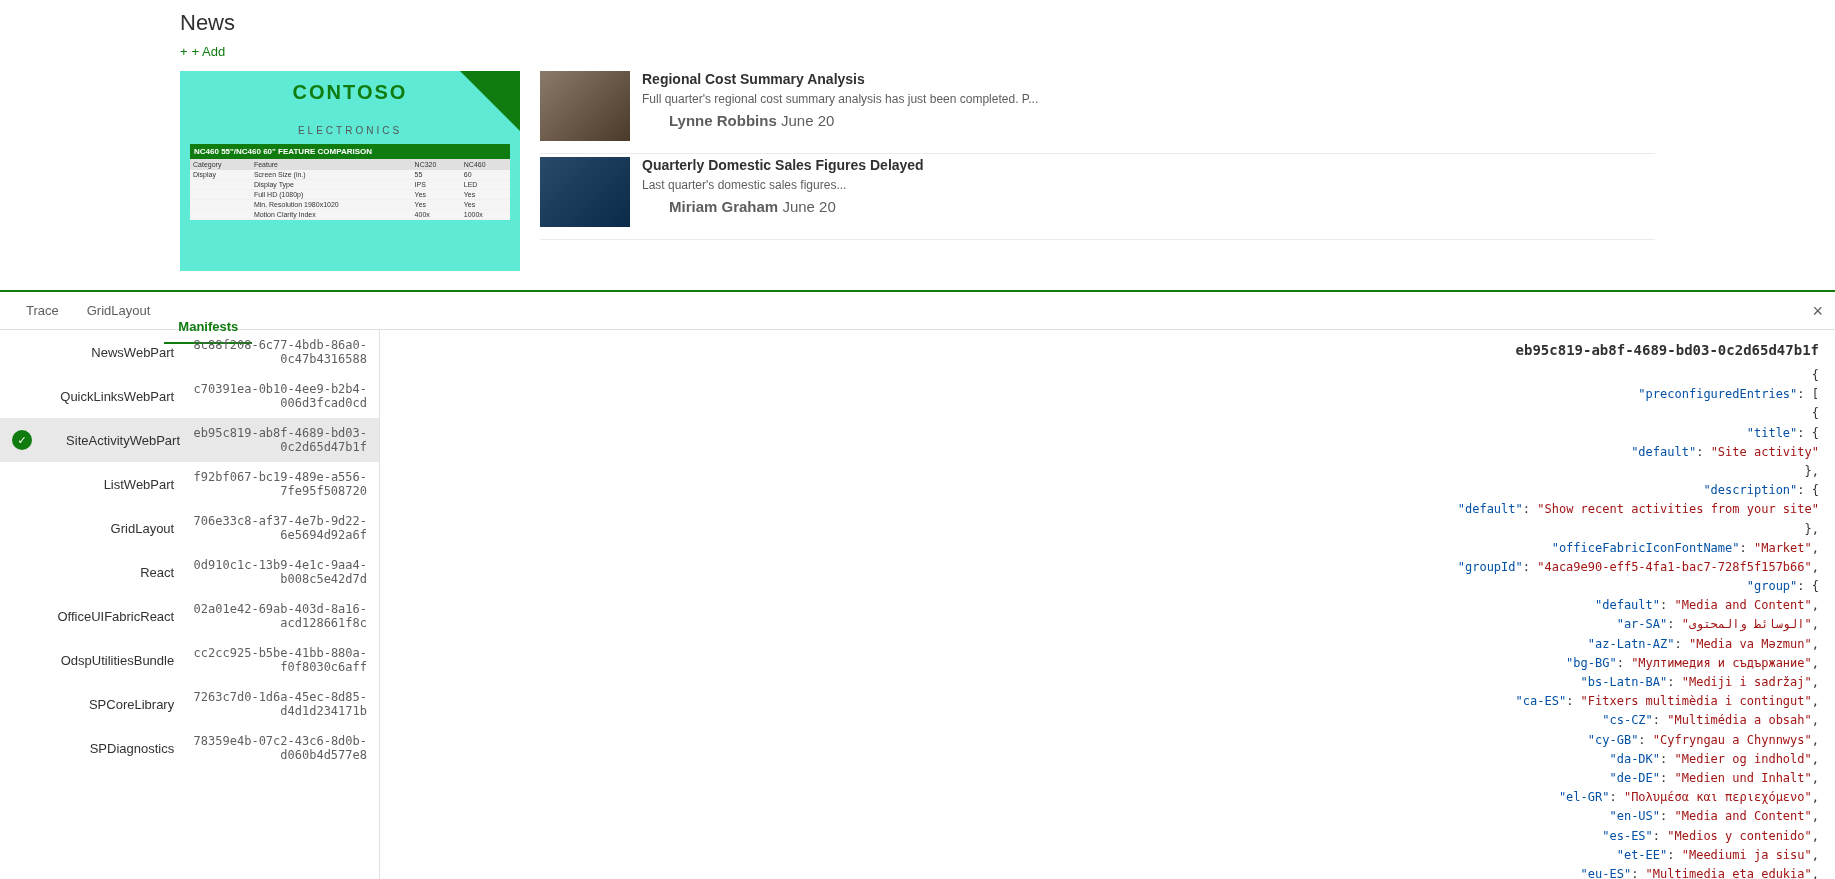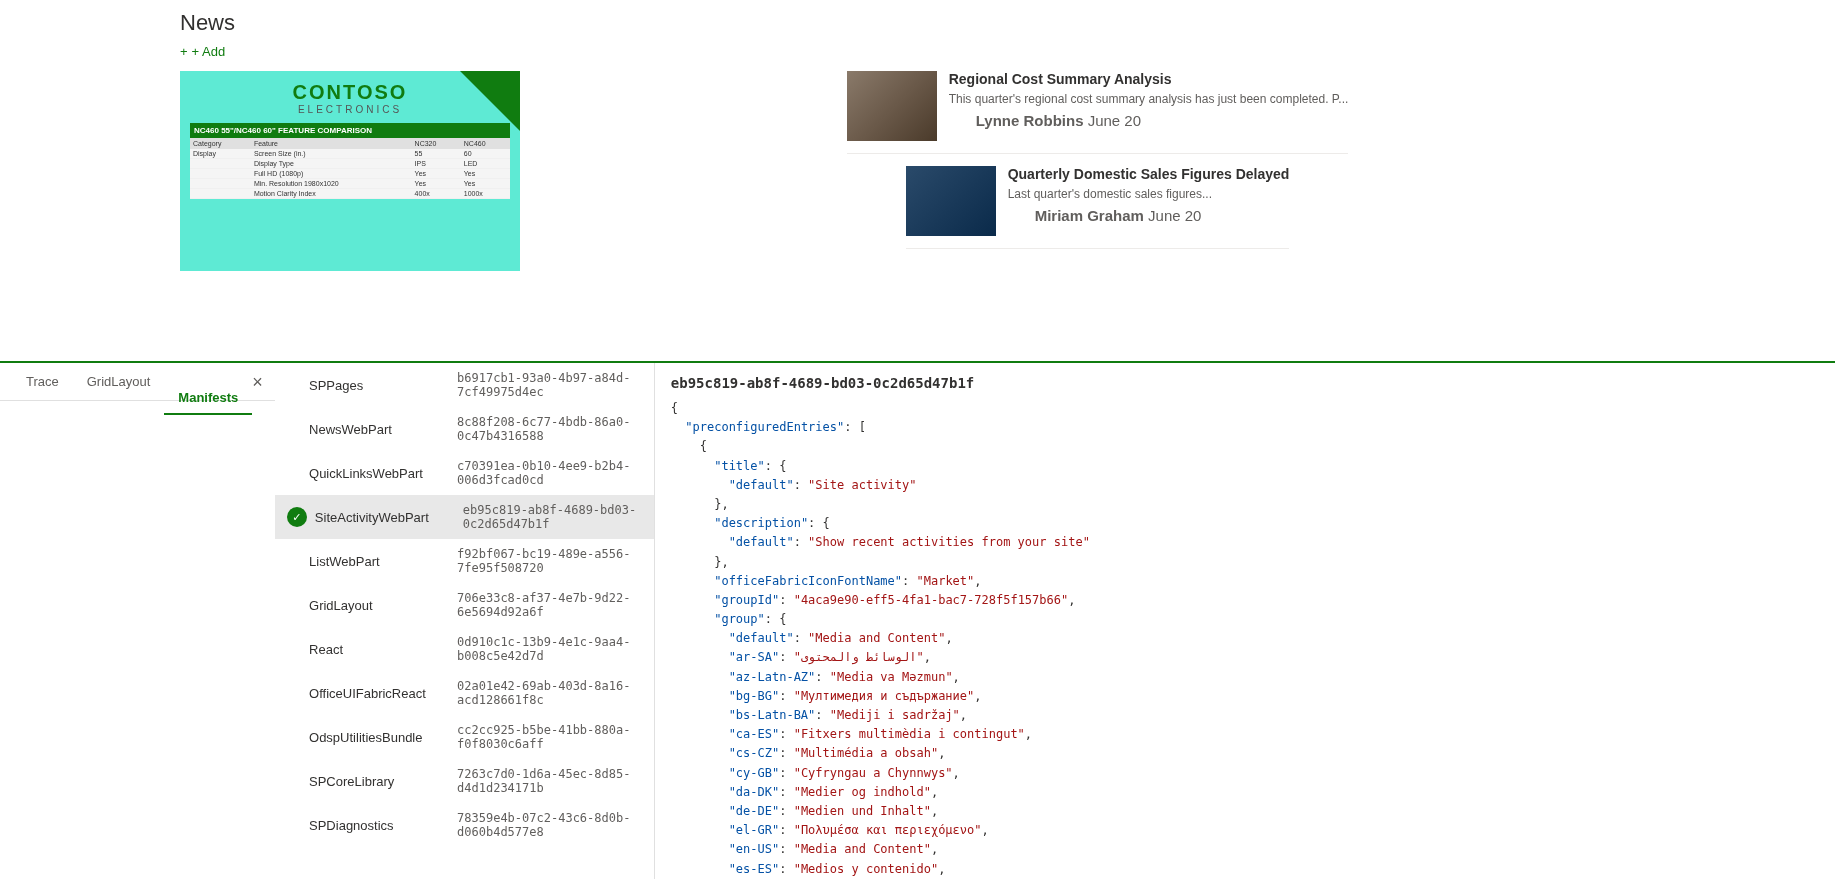--- a/index.html
+++ b/index.html
@@ -61,20 +61,21 @@
       font-size: 20px;
       font-weight: bold;
       letter-spacing: 2px;
     }
 
     .contoso-sub {
       font-size: 10px;
       color: #555;
       letter-spacing: 3px;
       margin-bottom: 8px;
+      margin-top: 21px;
     }
 
     .contoso-table-area {
       width: 100%;
       background: #f5f5f5;
     }
 
     .contoso-table-header {
       background: #107c10;
       color: #fff;
@@ -108,22 +109,21 @@
       width: 0;
       height: 0;
       border-left: 60px solid transparent;
       border-top: 60px solid #107c10;
     }
 
     .news-items {
       flex: 1;
       display: flex;
       flex-direction: column;
-      gap: 12px;
-      align-items: center;
+      gap: 3px;
     }
 
     .news-item {
       display: flex;
       gap: 12px;
       padding-bottom: 12px;
       border-bottom: 1px solid #edebe9;
     }
 
     .news-thumb {
@@ -172,25 +172,26 @@
     .news-meta strong {
       font-weight: 600;
     }
 
     
     .dev-panel {
       position: absolute;
       bottom: 0;
       left: 0;
       right: 0;
-      height: 518px;
+      height: 589px;
       background: #fff;
       border-top: 2px solid #107c10;
       display: flex;
-      flex-direction: row;
+      flex-direction: column;
+      text-align: right;
     }
 
     .dev-tabs {
       display: flex;
       align-items: center;
       border-bottom: 1px solid #e0e0e0;
       padding: 0 12px;
       height: 38px;
       flex-shrink: 0;
     }
@@ -364,21 +365,21 @@
       </div>
     </div>
 
     <div class="news-items">
       <div class="news-item">
         <div class="news-thumb">
           <div class="news-thumb-img1"></div>
         </div>
         <div class="news-text">
           <h3>Regional Cost Summary Analysis</h3>
-          <p>This quarter's regional cost summary analysis has just been completed. P...</p>
+          <p>Full quarter's regional cost summary analysis has just been completed. P...</p>
           <div class="news-meta">
             <strong>Lynne Robbins</strong> June 20
           </div>
         </div>
       </div>
       <div class="news-item">
         <div class="news-thumb">
           <div class="news-thumb-img2"></div>
         </div>
         <div class="news-text">
@@ -398,25 +399,20 @@
   <div class="dev-tabs">
     <div class="dev-tab">Trace</div>
     <div class="dev-tab">GridLayout</div>
     <div class="dev-tab active">Manifests</div>
     <div class="dev-close">×</div>
   </div>
 
   <div class="dev-body">
 
     <div class="manifest-list">
-    <div class="manifest-item">
-          <div style="width: 20px;"></div>
-          <span class="manifest-name">SPPages</span>
-          <span class="manifest-id">b6917cb1-93a0-4b97-a84d-7cf49975d4ec</span>
-        </div>
         <div class="manifest-item">
           <div style="width: 20px;"></div>
           <span class="manifest-name">NewsWebPart</span>
           <span class="manifest-id">8c88f208-6c77-4bdb-86a0-0c47b4316588</span>
         </div>
         <div class="manifest-item">
           <div style="width: 20px;"></div>
           <span class="manifest-name">QuickLinksWebPart</span>
           <span class="manifest-id">c70391ea-0b10-4ee9-b2b4-006d3fcad0cd</span>
         </div>

